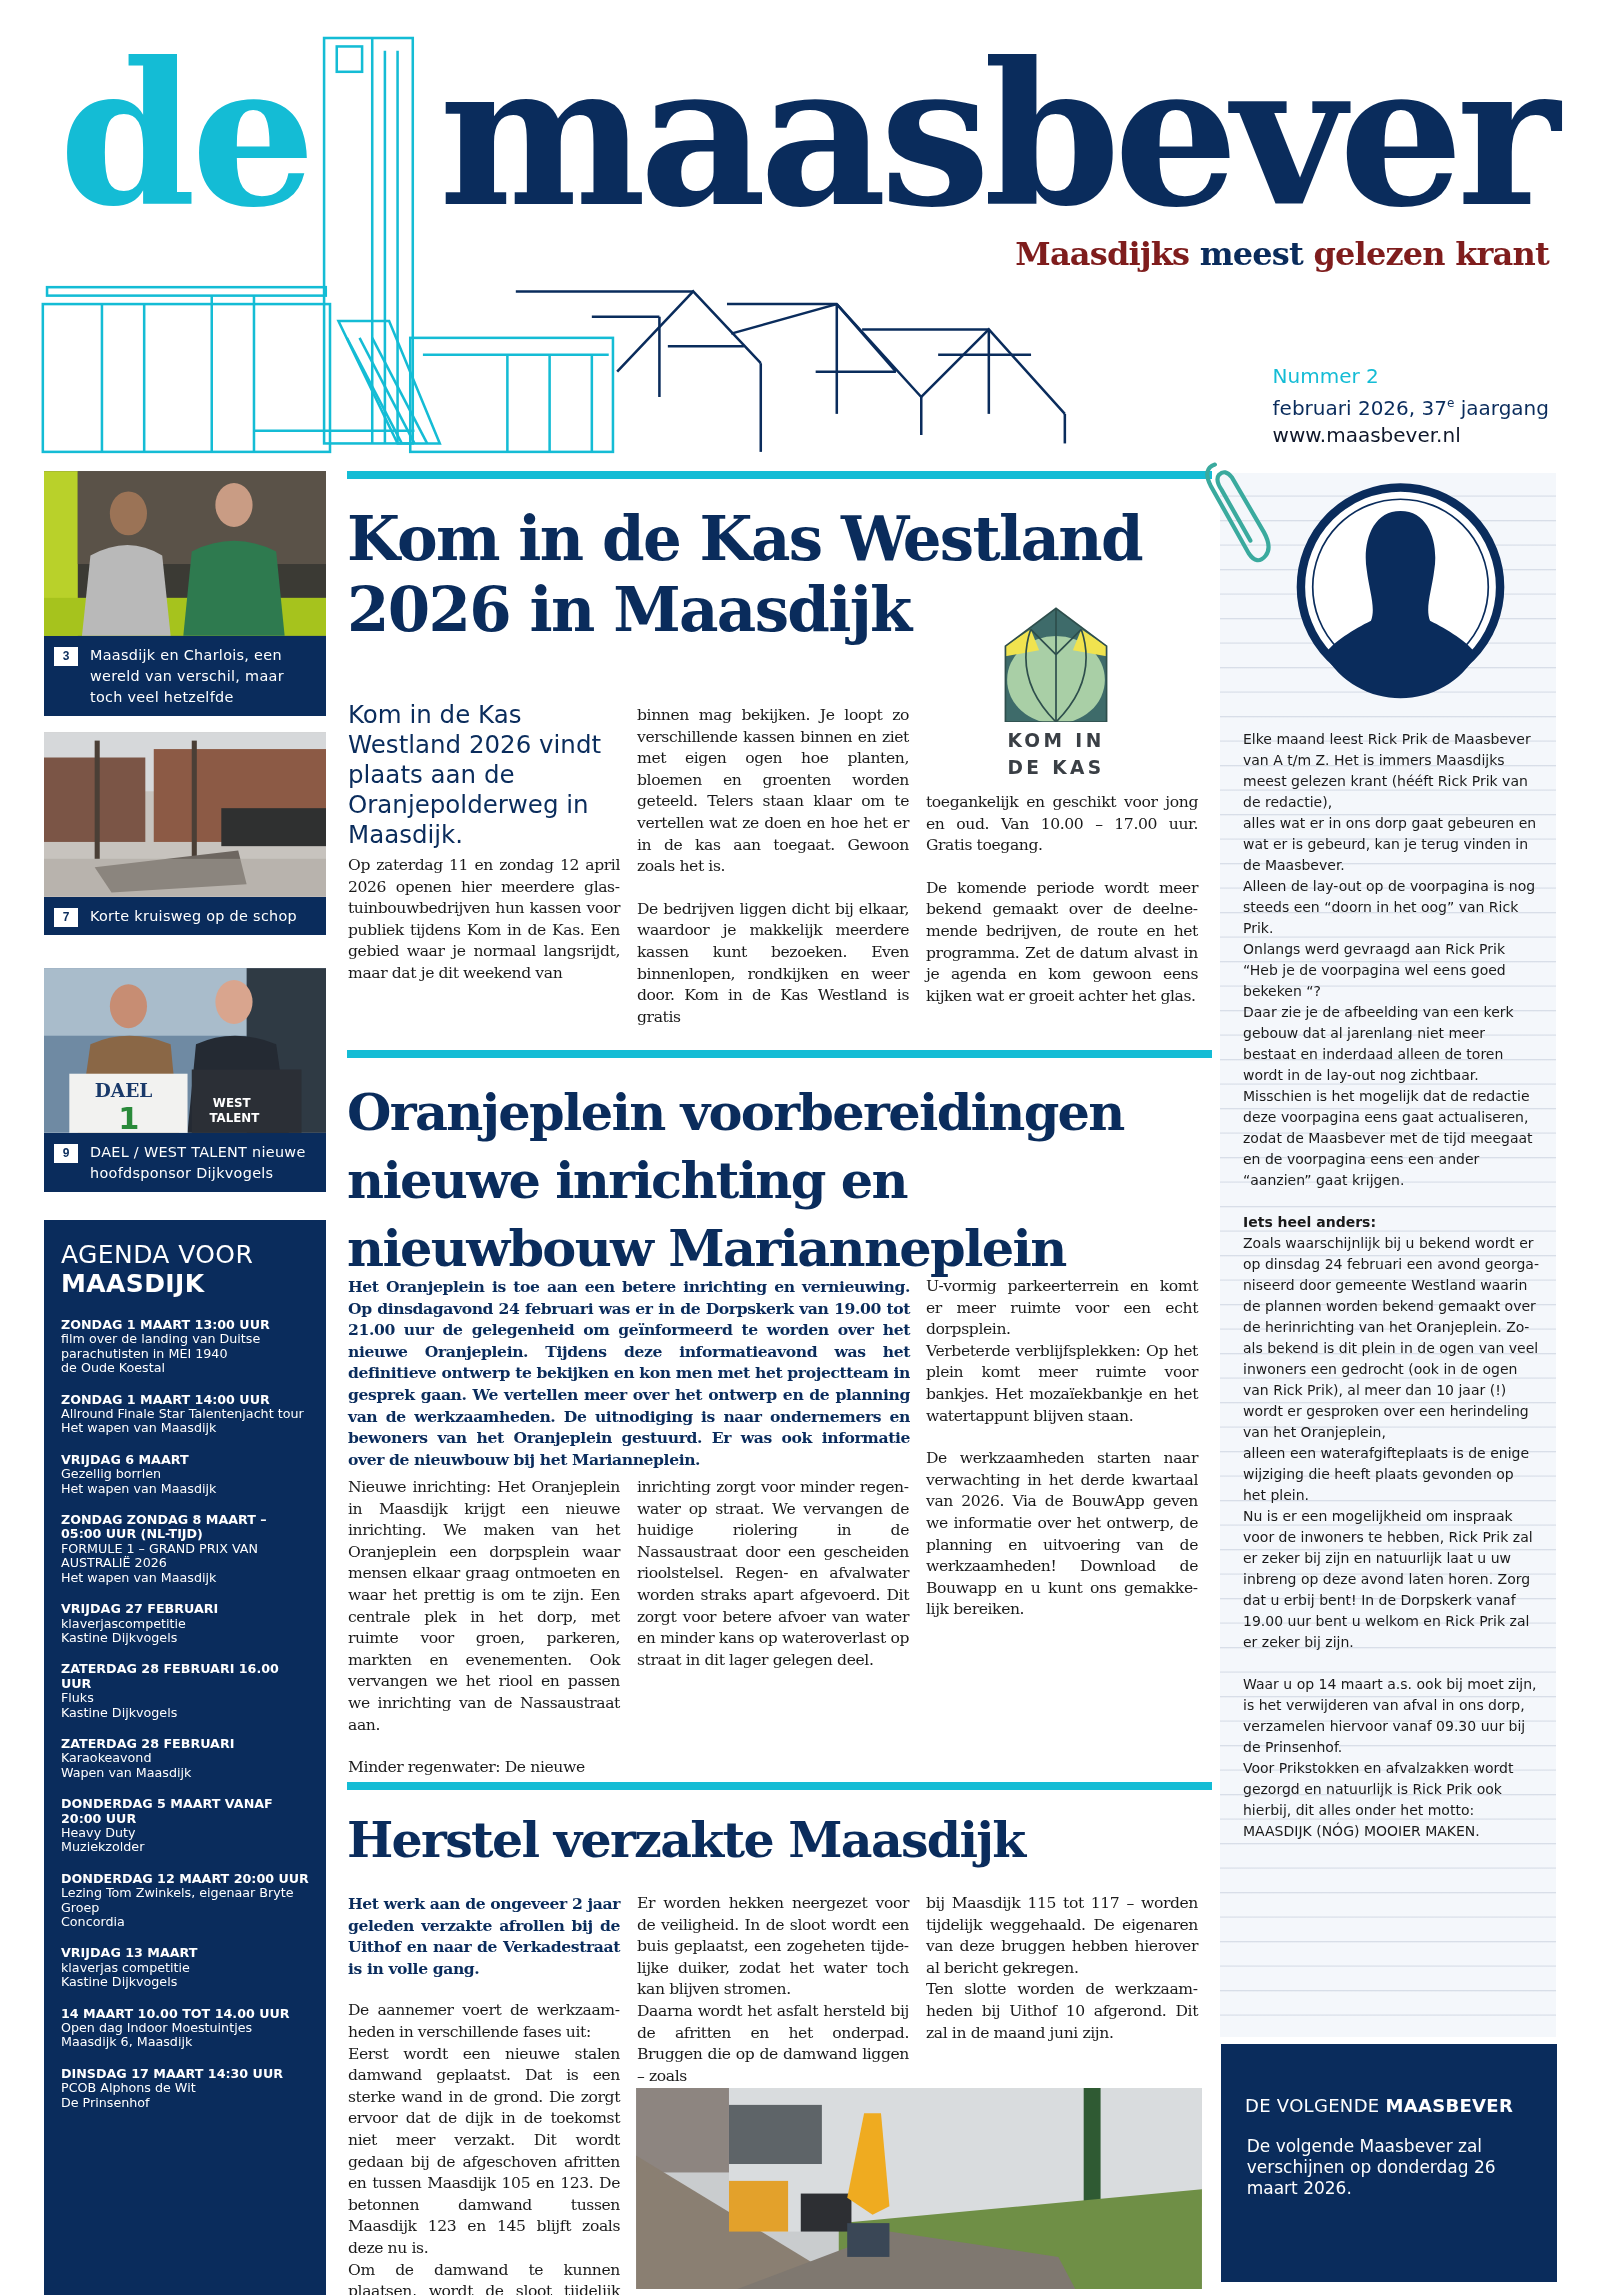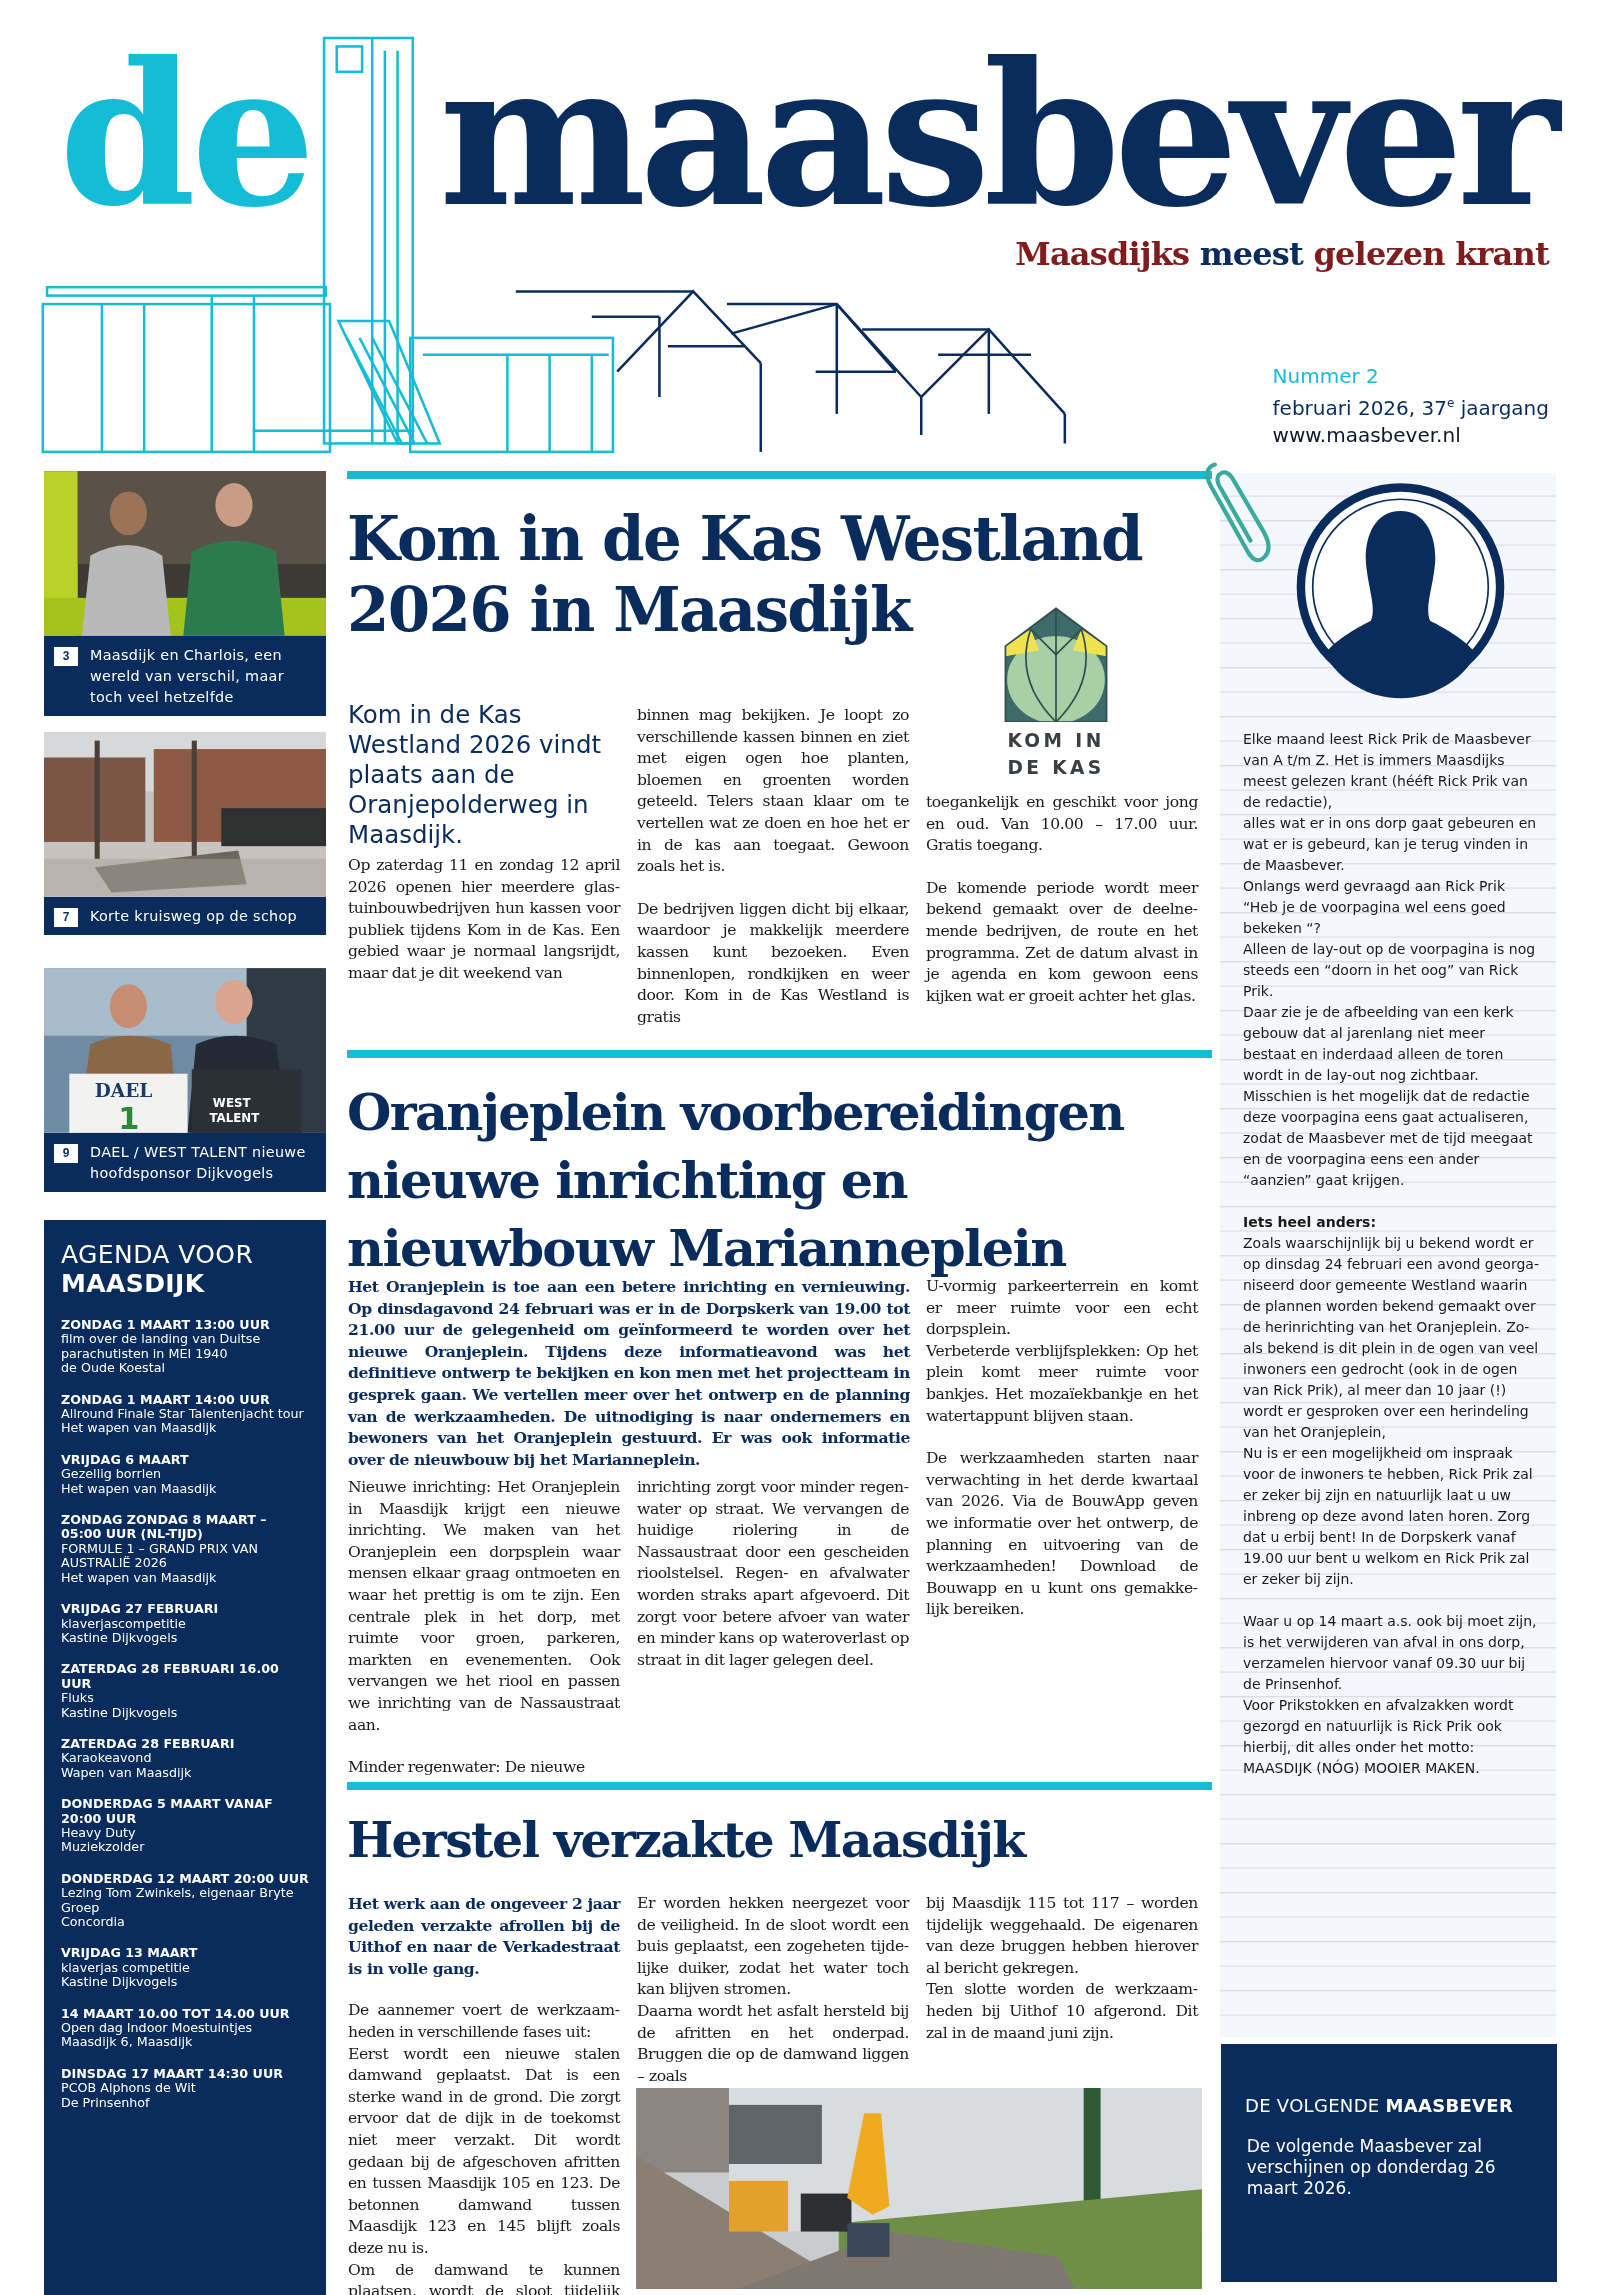--- a/index.html
+++ b/index.html
@@ -370,28 +370,29 @@
   </svg>
 </div>
 <svg class="paperclip" viewBox="0 0 90 130">
   <path d="M20 10 Q 5 15 15 35 L 60 115 Q 70 130 80 118 Q 88 108 78 90 L 40 25 Q 32 15 25 22 Q 20 28 28 40 L 62 100" fill="none" stroke="#3aaa9e" stroke-width="5" stroke-linecap="round"></path>
 </svg>
 
 <article class="column-text">
   <div id="col-p1">
       <p>Elke maand leest Rick Prik de Maasbever van A t/m Z. Het is immers Maasdijks meest gelezen krant (hééft Rick Prik van de redactie),</p>
       <p>alles wat er in ons dorp gaat gebeuren en wat er is gebeurd, kan je terug vinden in de Maasbever.</p>
+      <p>Alleen de lay-out op de voorpagina is nog steeds een “doorn in het oog” van Rick Prik.</p>
       <p>Onlangs werd gevraagd aan Rick Prik “Heb je de voorpagina wel eens goed bekeken “?</p>
-      <p>Alleen de lay-out op de voorpagina is nog steeds een “doorn in het oog” van Rick Prik.</p>
       <p>Daar zie je de afbeelding van een kerk ge­bouw dat al jarenlang niet meer bestaat en inderdaad alleen de toren wordt in de lay-out nog zichtbaar. Misschien is het mogelijk dat de redactie deze voorpagina eens gaat actualiseren, zodat de Maasbe­ver met de tijd meegaat en de voorpagina eens een ander “aanzien” gaat krijgen.</p>
     </div>
   <div class="gap"></div>
   <p class="subhead">Iets heel anders:</p>
   <div id="col-p2">
       <p>Zoals waarschijnlijk bij u bekend wordt er op dinsdag 24 februari een avond georga­niseerd door gemeente Westland waarin de plannen worden bekend gemaakt over de herinrichting van het Oranjeplein. Zo­als bekend is dit plein in de ogen van veel inwoners een gedrocht (ook in de ogen van Rick Prik), al meer dan 10 jaar (!) wordt er gesproken over een herindeling van het Oranjeplein,</p>
+      <p>alleen een waterafgifteplaats is de enige wijziging die heeft plaats gevonden op het plein.</p>
       <p>Nu is er een mogelijkheid om inspraak voor de inwoners te hebben, Rick Prik zal er zeker bij zijn en natuurlijk laat u uw inbreng op deze avond laten horen.  Zorg dat u erbij bent! In de Dorpskerk vanaf 19.00 uur bent u welkom en Rick Prik zal er zeker bij zijn.</p>
     </div>
   <div class="gap"></div>
   <div id="col-p3">
       <p>Waar u op 14 maart a.s. ook bij moet zijn, is het verwijderen van afval in ons dorp, verzamelen hiervoor vanaf 09.30 uur bij de Prinsenhof.</p>
       <p>Voor Prikstokken en afvalzakken wordt gezorgd en natuurlijk is Rick Prik ook hierbij, dit alles onder het motto:</p>
       <p>MAASDIJK (NÓG) MOOIER MAKEN.</p>
     </div>
 </article>
 

